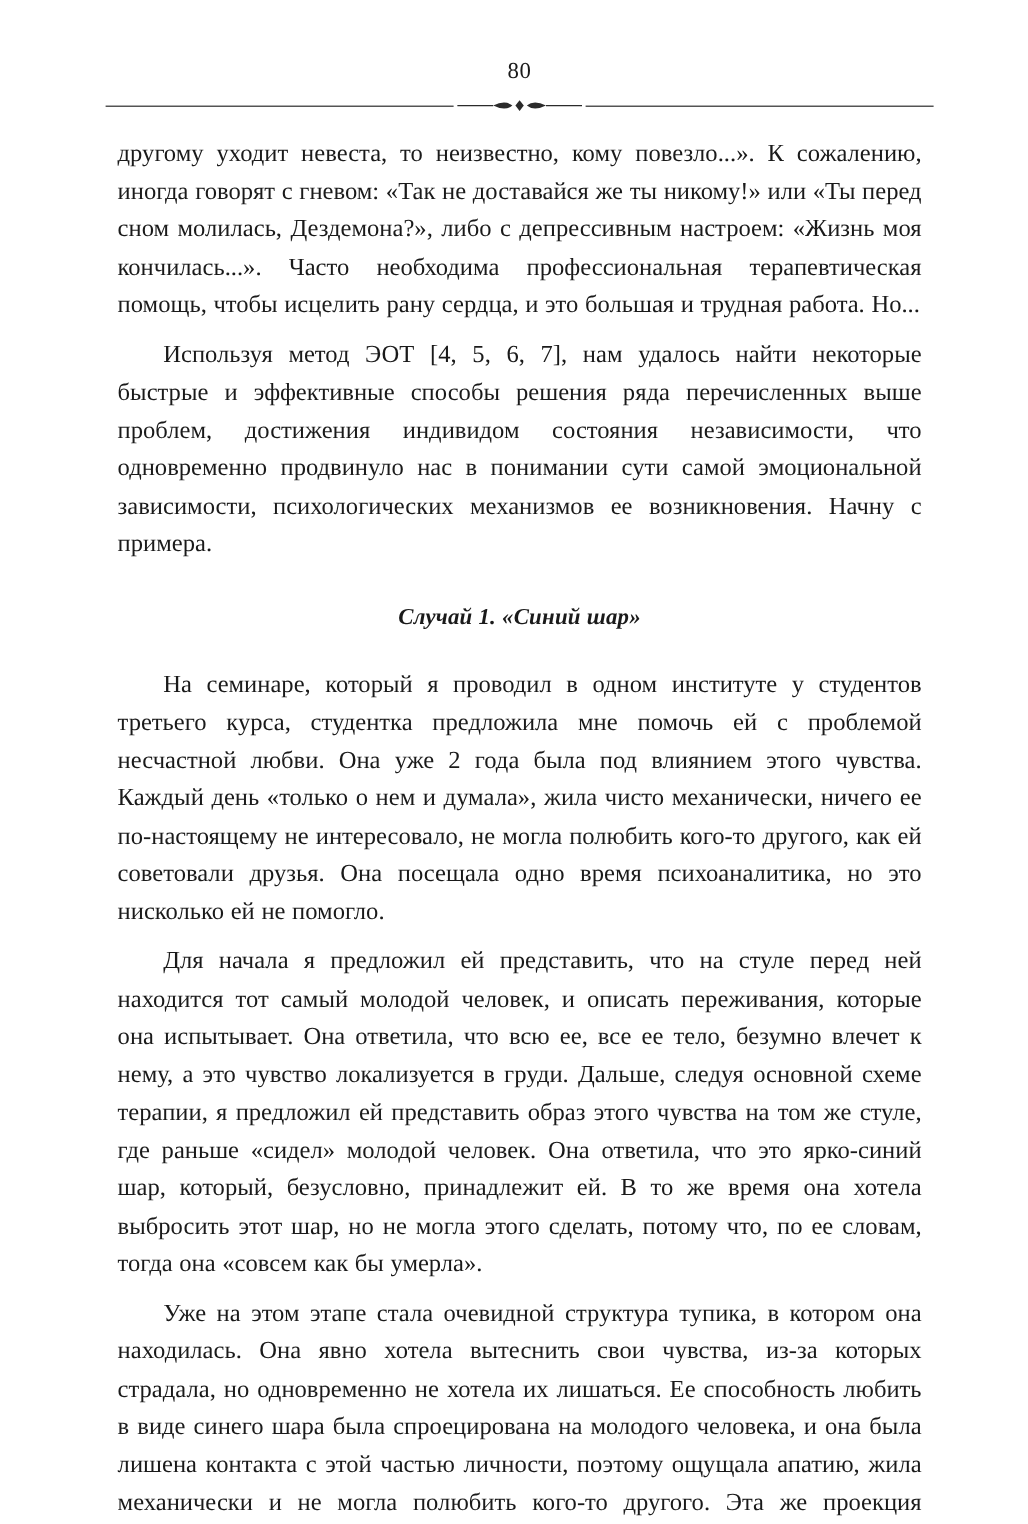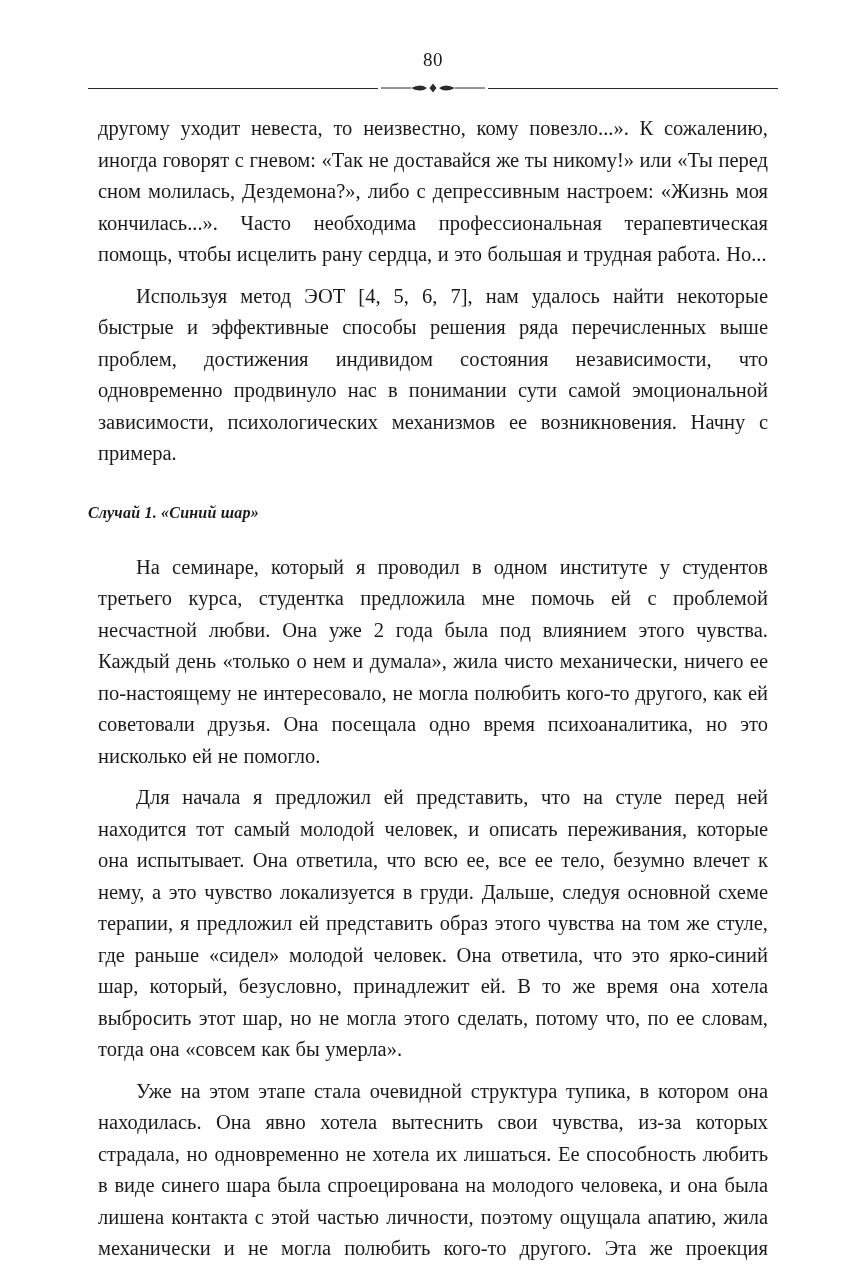--- a/index.html
+++ b/index.html
@@ -64,24 +64,24 @@
     line-height: 31.5px;
     text-align: justify;
     text-indent: 38px;
     margin: 10px;
     hyphens: manual;
     word-spacing: 0.02em;
   }
   p.body.no-indent { text-indent: 0; }
 
   h2.case-heading {
-    font-size: 16px;
+    font-size: 19px;
     font-style: italic;
     font-weight: bold;
-    text-align: left;
+    text-align: center;
     margin: 34px 0 30px 0;
     letter-spacing: 0.2px;
   }
 </style>
 </head>
 <body>
 
 <div class="page">
   <div class="page-inner">
 

